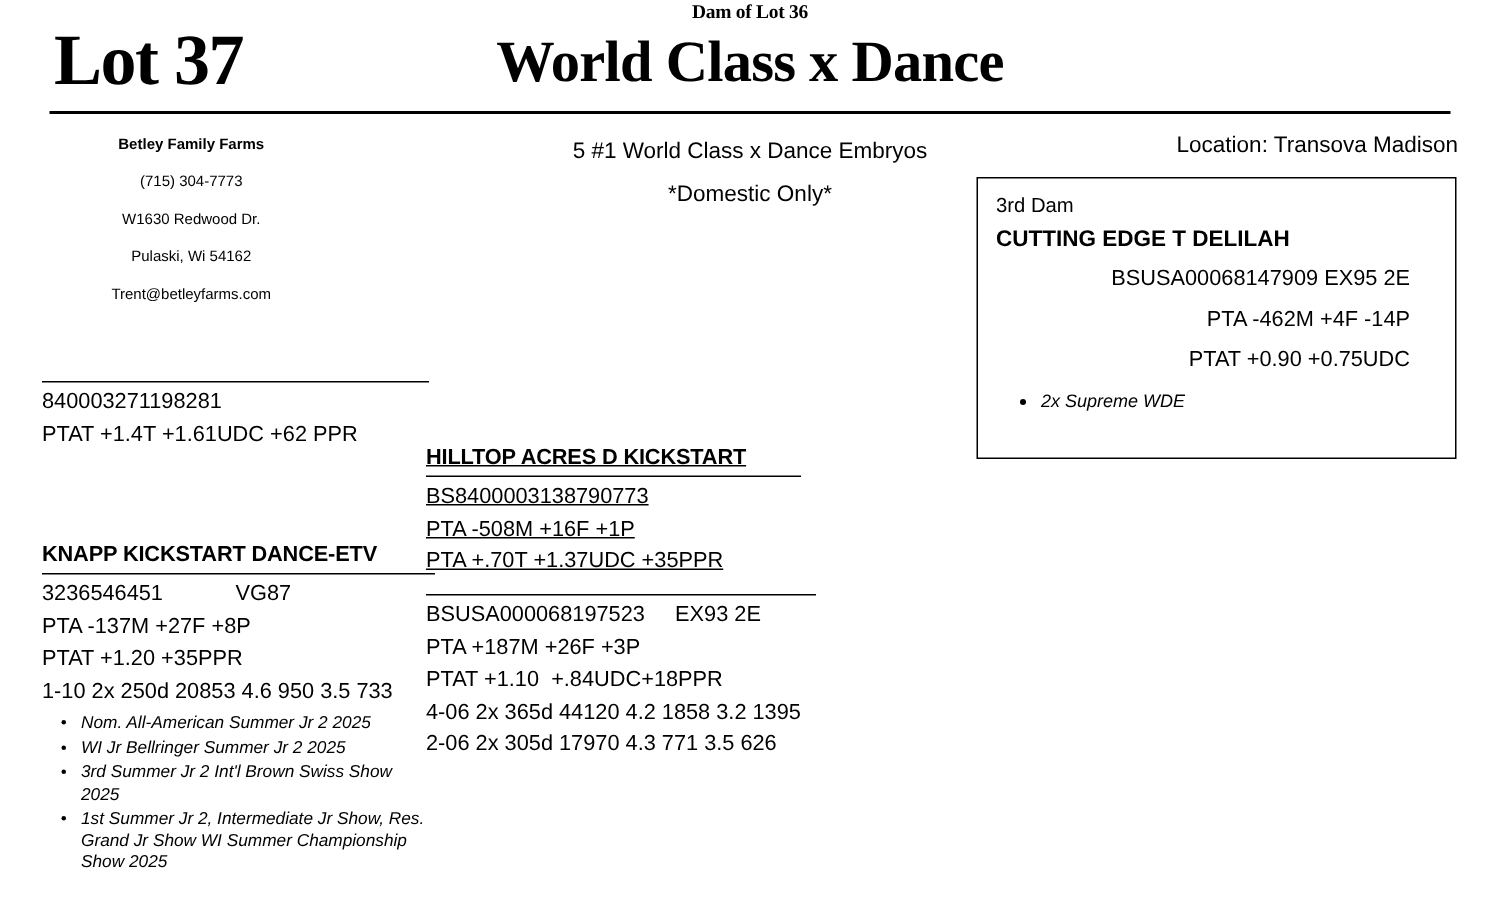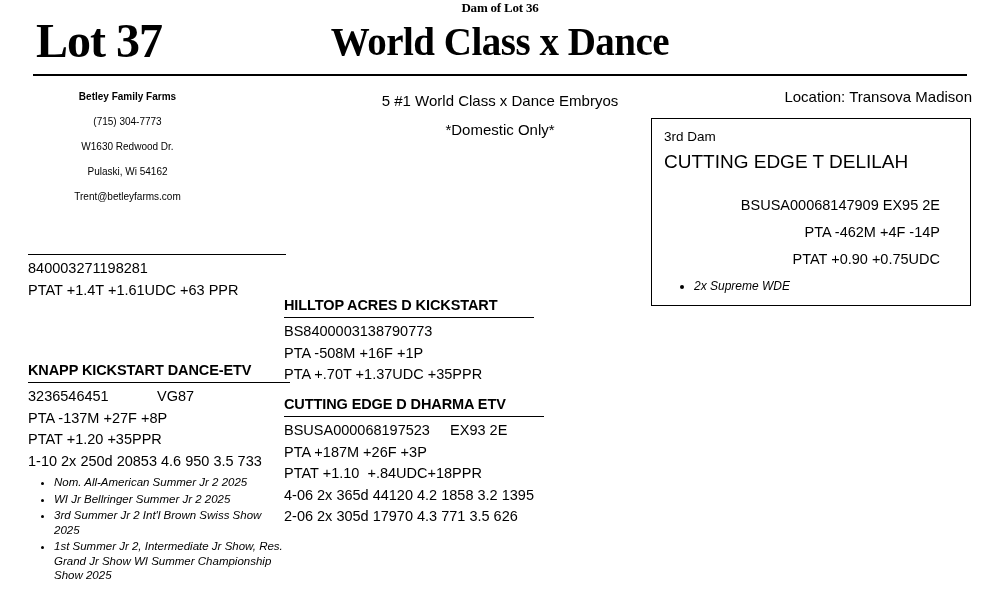--- a/index.html
+++ b/index.html
@@ -99,23 +99,23 @@
     height: 188px;
     border: 1.5px solid #000;
     box-sizing: border-box;
     padding: 10px 30px 0 12px;
   }
   .dam-box .lbl {
     font-size: 13.5px;
     margin-bottom: 7px;
   }
   .dam-box .nm {
-    font-weight: normal;
-    font-size: 19px;
-    margin-bottom: 24px;
+    font-weight: bold;
+    font-size: 15px;
+    margin-bottom: 10px;
   }
   .dam-box .ln {
     font-size: 14.5px;
     margin-bottom: 11px;
     text-align: right;
   }
   .dam-box ul {
     margin: 4px 0 0 0;
     padding-left: 30px;
   }
@@ -151,21 +151,21 @@
   .ped li {
     font-size: 11.5px;
     font-style: italic;
     line-height: 14.5px;
     margin-bottom: 2px;
   }
 
   
   #ped-apex      { left: 28px;  top: 252px; width: 258px; }
   #ped-knapp     { left: 28px;  top: 360px; width: 262px; }
-  #ped-hilltop   { left: 284px; top: 295px; width: 250px; }
+  #ped-hilltop   { left: 284px; top: 295px; width: 250px; text-decoration: underline; }
   #ped-dharma    { left: 284px; top: 394px; width: 260px; }
 </style>
 </head>
 <body>
 
 <div class="dam-of-lot">Dam of Lot 36</div>
 <div class="lot-number">Lot 37</div>
 <div class="doc-title">World Class x Dance</div>
 <div class="hdr-rule"></div>
 
@@ -191,21 +191,21 @@
   <div class="ln">PTA -462M +4F -14P</div>
   <div class="ln">PTAT +0.90 +0.75UDC</div>
   <ul>
     <li>2x Supreme WDE</li>
   </ul>
 </div>
 
 <div class="ped" id="ped-apex">
   <div class="rule"></div>
   <div class="row">840003271198281</div>
-  <div class="row">PTAT +1.4T +1.61UDC +63 PPR</div>
+  <div class="row">PTAT +1.4T +1.61UDC +62 PPR</div>
 </div>
 
 <div class="ped" id="ped-knapp">
   <div class="ped-name">KNAPP KICKSTART DANCE-ETV</div>
   <div class="rule"></div>
   <div class="row">3236546451            VG87</div>
   <div class="row">PTA -137M +27F +8P</div>
   <div class="row">PTAT +1.20 +35PPR</div>
   <div class="row">1-10 2x 250d 20853 4.6 950 3.5 733</div>
   <ul>
@@ -218,20 +218,19 @@
 
 <div class="ped" id="ped-hilltop">
   <div class="ped-name">HILLTOP ACRES D KICKSTART</div>
   <div class="rule"></div>
   <div class="row">BS8400003138790773</div>
   <div class="row">PTA -508M +16F +1P</div>
   <div class="row">PTA +.70T +1.37UDC +35PPR</div>
 </div>
 
 <div class="ped" id="ped-dharma">
-  <div class="ped-name">CUTTING EDGE D DHARMA ETV</div>
   <div class="rule"></div>
   <div class="row">BSUSA000068197523     EX93 2E</div>
   <div class="row">PTA +187M +26F +3P</div>
   <div class="row">PTAT +1.10  +.84UDC+18PPR</div>
   <div class="row">4-06 2x 365d 44120 4.2 1858 3.2 1395</div>
   <div class="row">2-06 2x 305d 17970 4.3 771 3.5 626</div>
 </div>
 
 </body></html>

